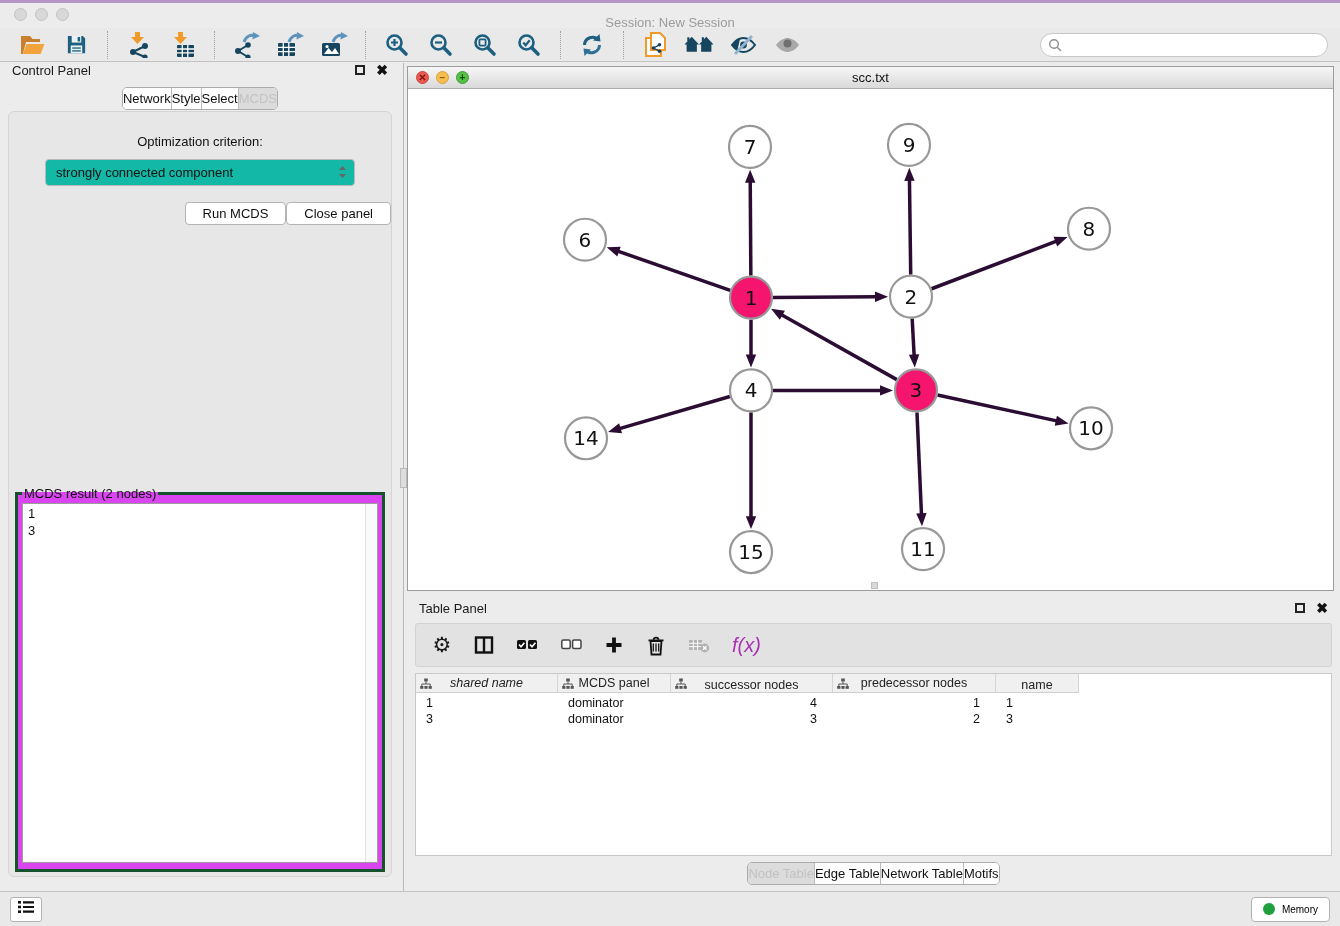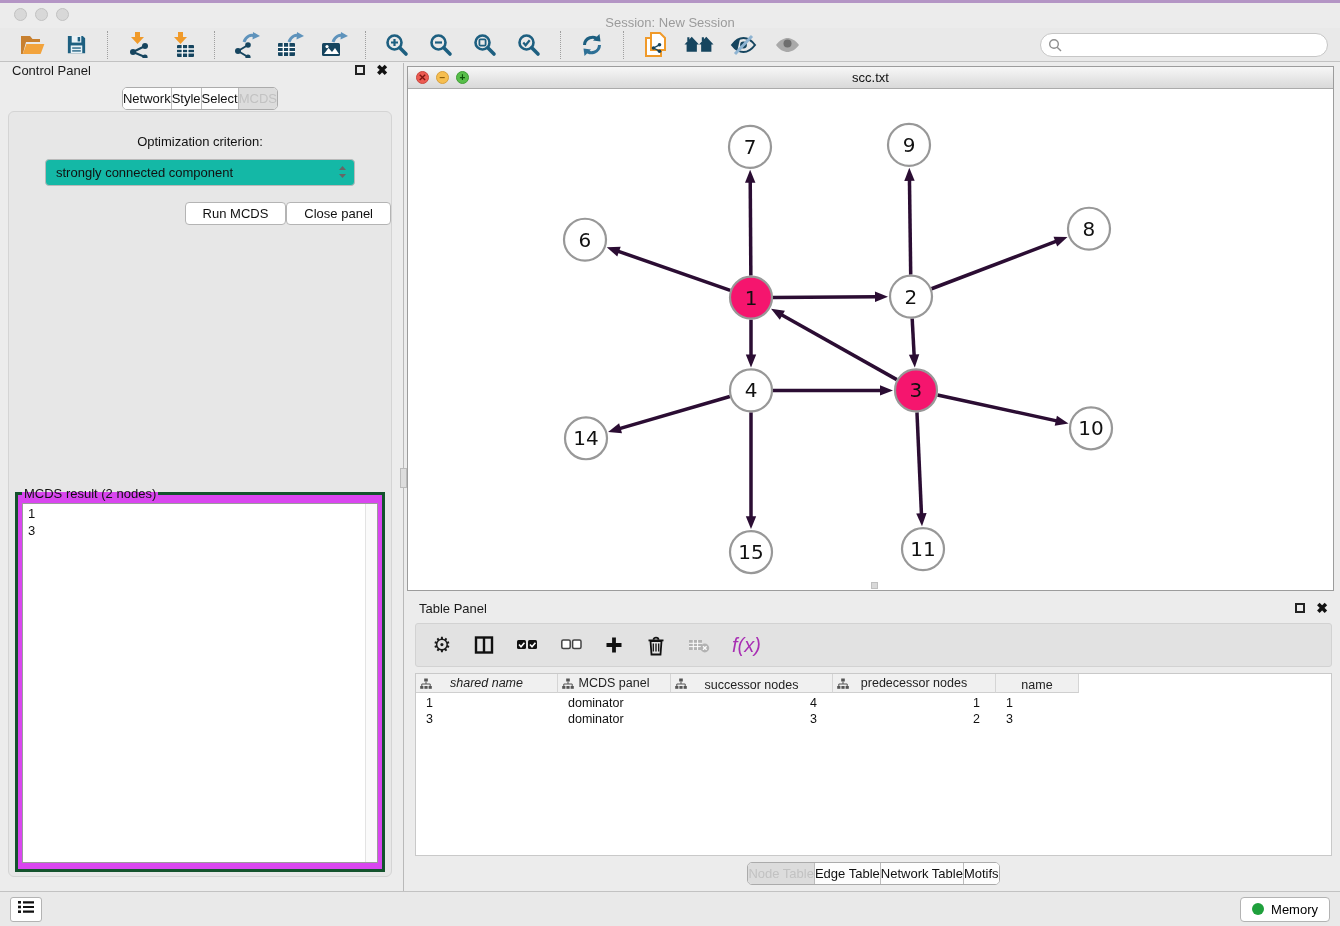--- a/index.html
+++ b/index.html
@@ -72,21 +72,21 @@
   .tbody { padding-top:2px; }
   .trow { display:flex; height:16px; align-items:center; font-size:12.5px; color:#111; }
   .td { white-space:nowrap; overflow:hidden; }
   .td.left { padding-left:10px; text-align:left; }
   .td.right { padding-right:16px; text-align:right; }
   .tp-tabs { position:absolute; left:0; right:0; bottom:3px; display:flex; justify-content:center; }
 
   
   .statusbar { position:absolute; left:0; top:891px; width:100%; height:35px; background:#E9E9E9; border-top:1px solid #C2C2C2; display:flex; align-items:center; padding:0 10px; }
   .list-btn { width:32px; height:25px; background:#fff; border:1px solid #B3B3B3; border-radius:3px; display:flex; align-items:center; justify-content:center; }
-  .memory-btn { margin-left:auto; height:25px; background:#fff; border:1px solid #B3B3B3; border-radius:4px; display:flex; align-items:center; gap:7px; padding:0 11px; font-size:13px; font-family:inherit; }
+  .memory-btn { margin-left:auto; height:25px; background:#fff; border:1px solid #B3B3B3; border-radius:4px; display:flex; align-items:center; gap:7px; padding:0 11px; font-size:10px; font-family:inherit; }
   .mem-dot { width:12px; height:12px; border-radius:50%; background:#1FA03C; }
 </style>
 </head>
 <body>
 
 <div id="window">
   <div class="purple-strip"></div>
 
   <div class="titlebar">
     <div class="traffic">

